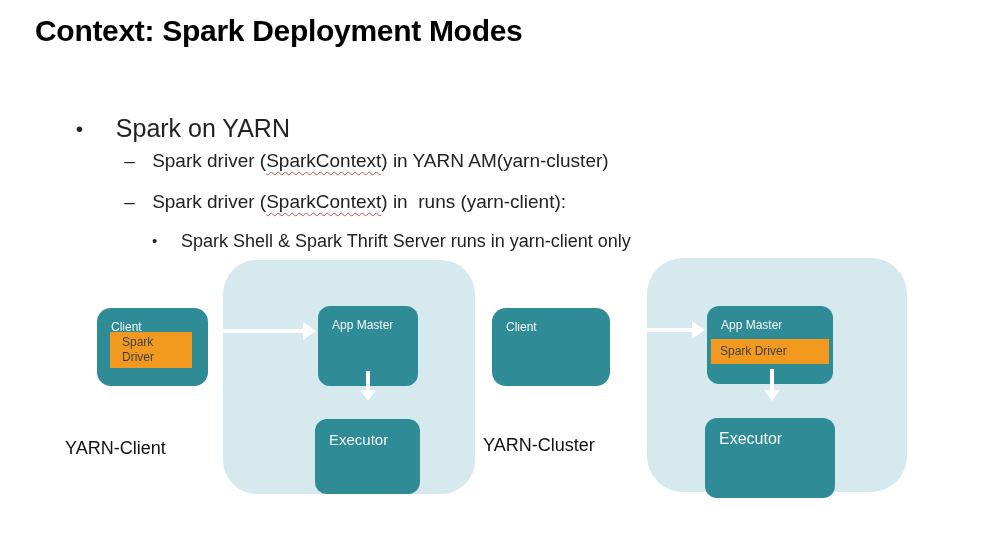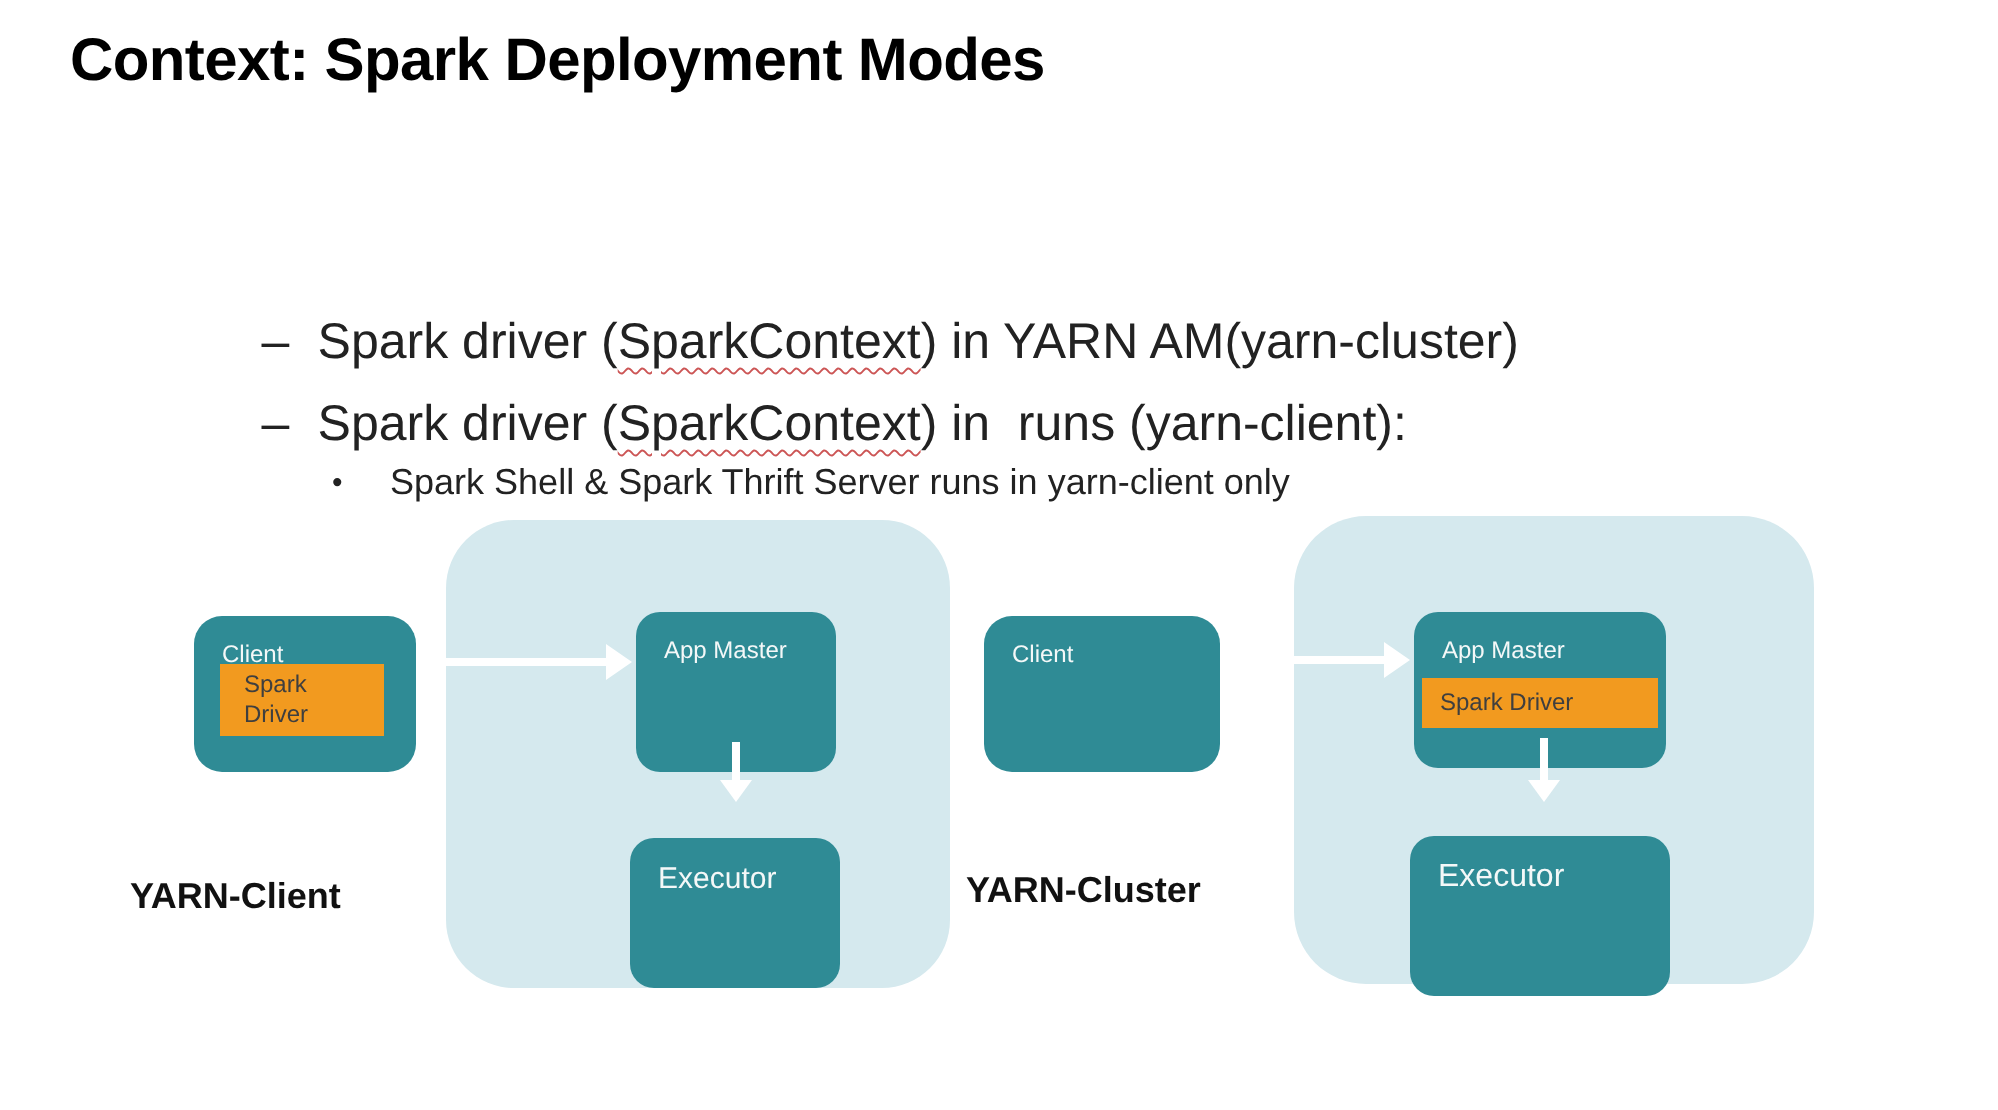--- a/index.html
+++ b/index.html
@@ -23,25 +23,25 @@
     position: absolute;
     left: 35px; top: 14px;
     font-size: 30px;
     font-weight: 700;
     color: #000000;
     letter-spacing: -0.3px;
   }
   .line { position: absolute; color: #222222; white-space: pre-wrap; }
   .lvl1 { left: 48px; top: 85px; font-size: 25px; }
   .lvl1 .glyph { display: inline-block; width: 40px; font-size: 21px; vertical-align: 1px; }
-  .dash { left: 103px; font-size: 25px; }
+  .dash { left: 103px; font-size: 19px; }
   .dash .glyph { display: inline-block; width: 28px; }
   .dash1 { top: 128px; }
   .dash2 { top: 169px; }
-  .sub { left: 146px; top: 210px; font-size: 18px; }
+  .sub { left: 132px; top: 210px; font-size: 18px; }
   .sub .glyph { display: inline-block; width: 29px; font-size: 15px; vertical-align: 1px; }
   .squiggle {
     text-decoration-line: underline;
     text-decoration-style: wavy;
     text-decoration-color: #cc5555;
     text-decoration-thickness: 1px;
     text-underline-offset: 4px;
   }
   .container {
     position: absolute;
@@ -68,21 +68,21 @@
     background: var(--orange);
     color: #3f3f3f;
     font-size: 12px;
   }
   .sd-left { left: 110px; top: 332px; width: 82px; height: 36px; padding: 3px 0 0 12px; line-height: 15px; }
   .sd-left .wrap { display: block; width: 58px; }
   .sd-right { left: 711px; top: 339px; width: 118px; height: 25px; line-height: 25px; padding-left: 9px; }
   .label {
     position: absolute;
     font-size: 18px;
-    font-weight: 700;
+    font-weight: 400;
     color: #111111;
   }
   .lbl-client  { left: 65px;  top: 438px; }
   .lbl-cluster { left: 483px; top: 435px; text-align: center; }
   .harrow { position: absolute; height: 22px; }
   .harrow .shaft {
     position: absolute; left: 0; right: 11px; top: 50%;
     height: 4px; transform: translateY(-50%);
     background: var(--arrow);
   }
@@ -111,20 +111,23 @@
   .arr-left-v  { left: 357px; top: 371px; height: 30px; }
   .arr-right-v { left: 761px; top: 369px; height: 32px; }
 </style>
 </head>
 <body>
 
 <div class="slide">
 
   <h1 class="title">Context: Spark Deployment Modes</h1>
 
+  <div class="line lvl1">
+    <span class="glyph">•</span><span>Spark on YARN</span>
+  </div>
 
   <div class="line dash dash1">
     <span class="glyph">–</span><span><span>Spark driver (</span><span class="squiggle">SparkContext</span><span>) in YARN AM(yarn-cluster)</span></span>
   </div>
 
   <div class="line dash dash2">
     <span class="glyph">–</span><span><span>Spark driver (</span><span class="squiggle">SparkContext</span><span>) in  runs (yarn-client):</span></span>
   </div>
 
   <div class="line sub">

